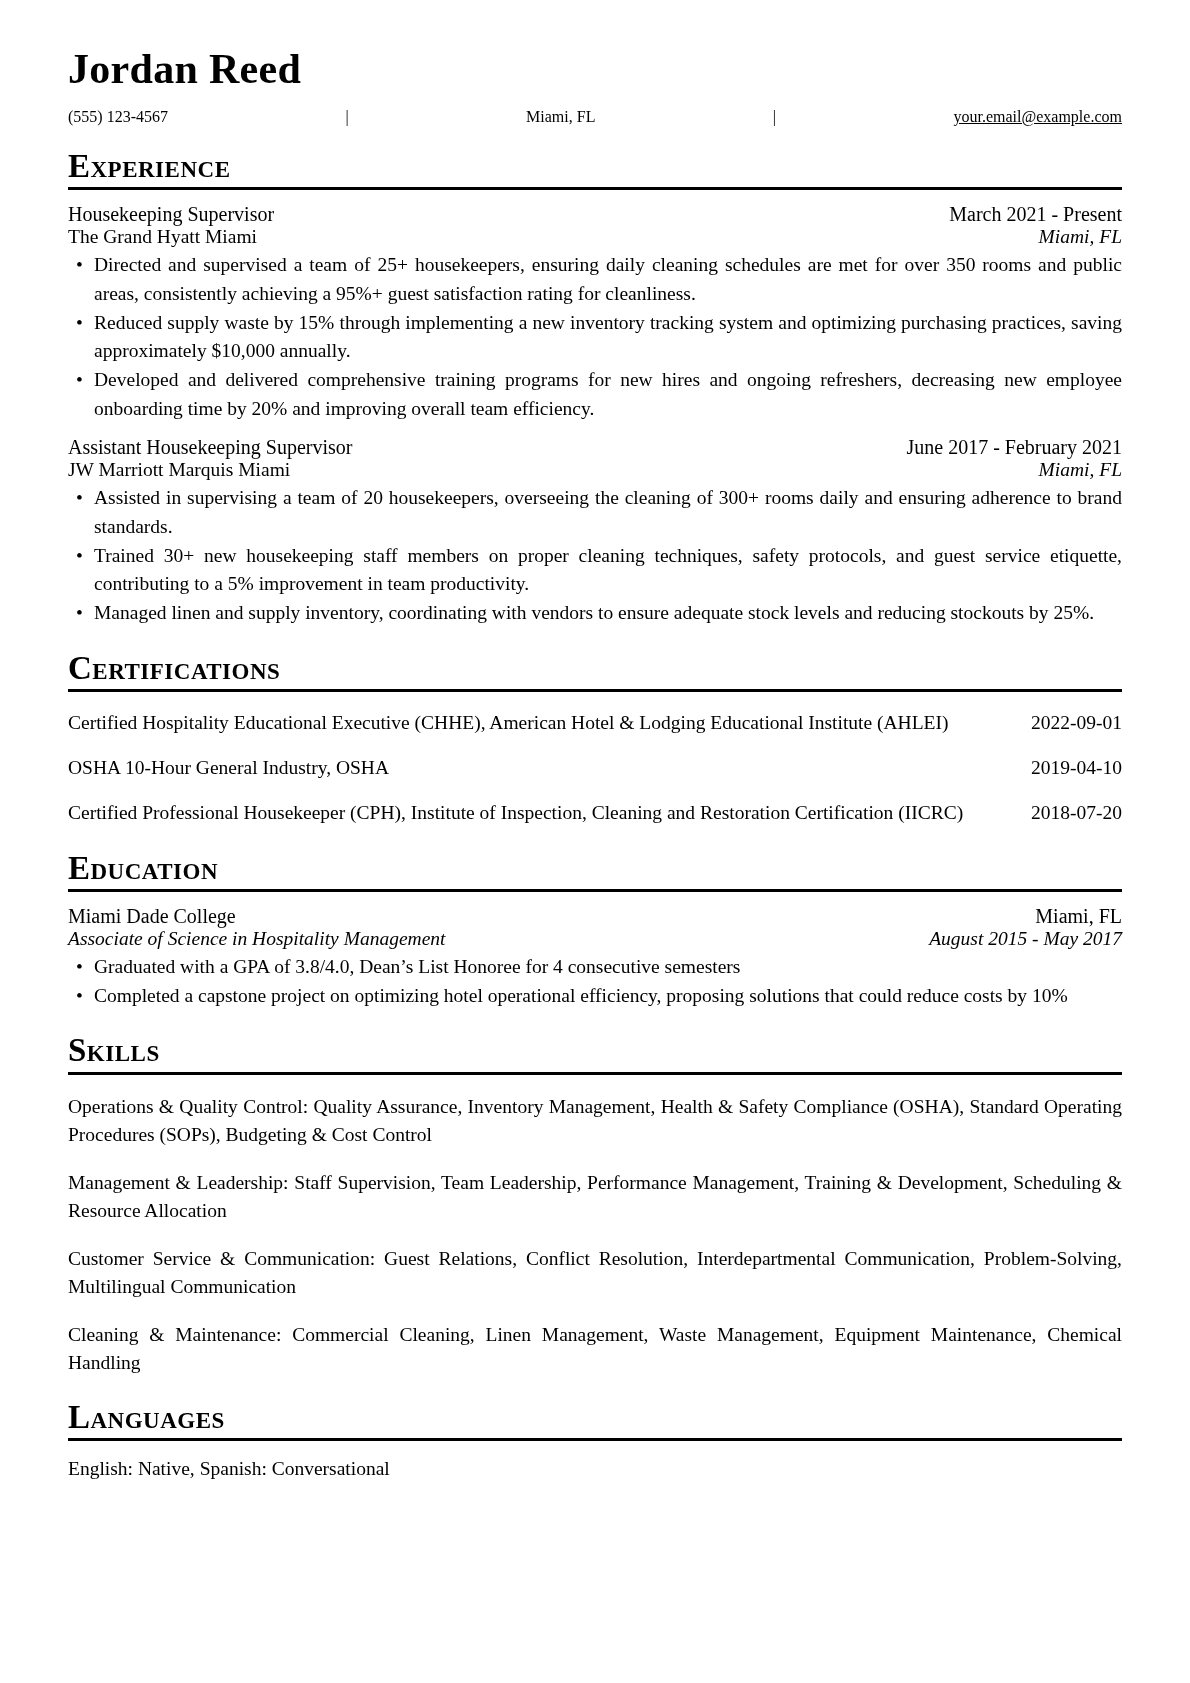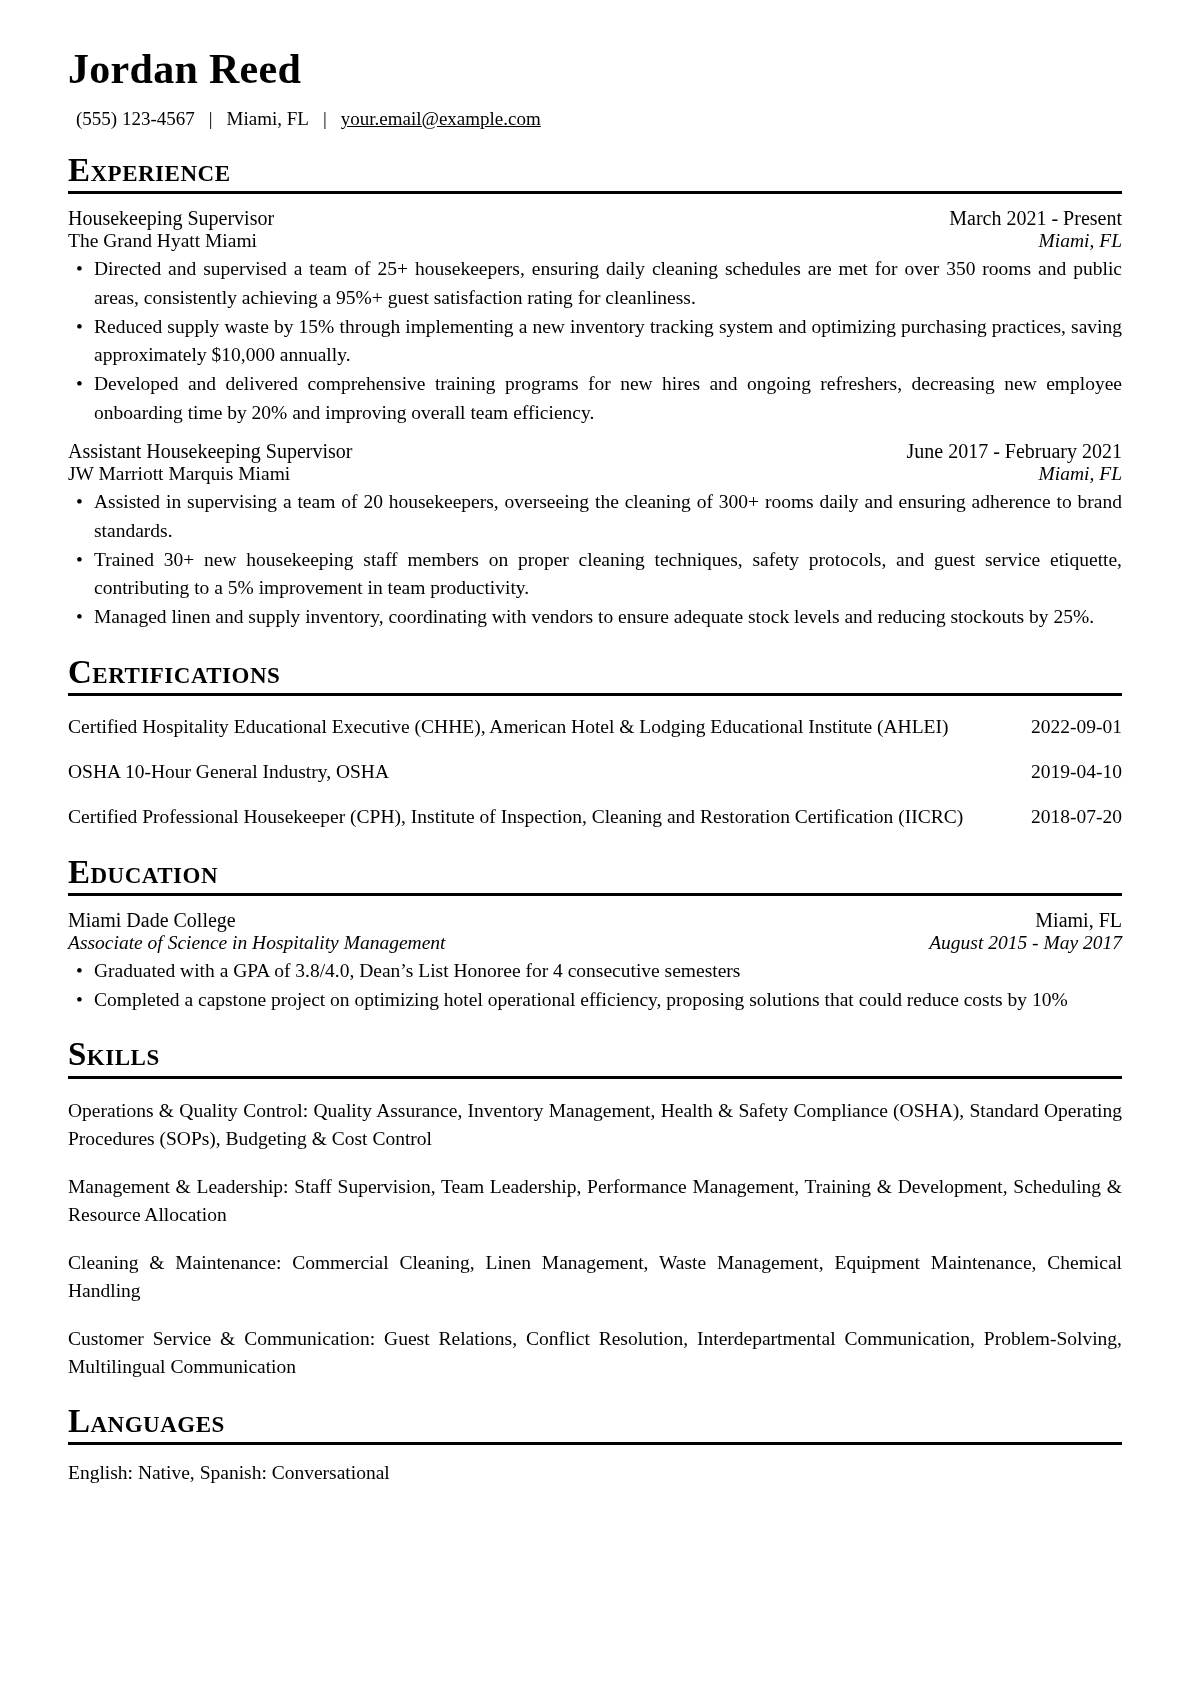--- a/index.html
+++ b/index.html
@@ -22,24 +22,25 @@
   }
   
   .name {
     font-size: 42px;
     font-weight: bold;
     line-height: 1.0;
     margin: 0 0 18px 0;
     letter-spacing: 0.3px;
   }
   .contact {
-    font-size: 19px;
+    font-size: 16px;
     display: flex;
     align-items: baseline;
-    margin: 8px;
+    margin: 0;
+    justify-content: space-between;
   }
   .contact .sep {
     margin: 0 14px;
   }
   .contact a {
     color: #000000;
     text-decoration: underline;
   }
   
   .section {
@@ -201,22 +202,22 @@
         <li>Completed a capstone project on optimizing hotel operational efficiency, proposing solutions that could reduce costs by 10%</li>
       </ul>
     </div>
   </div>
 
   <div class="section">
     <h2 class="section-heading">Skills</h2>
 
     <p class="skill"><span class="bold">Operations &amp; Quality Control:</span><span> Quality Assurance, Inventory Management, Health &amp; Safety Compliance (OSHA), Standard Operating Procedures (SOPs), Budgeting &amp; Cost Control</span></p>
     <p class="skill"><span class="bold">Management &amp; Leadership:</span><span> Staff Supervision, Team Leadership, Performance Management, Training &amp; Development, Scheduling &amp; Resource Allocation</span></p>
+    <p class="skill"><span class="bold">Customer Service &amp; Communication:</span><span> Guest Relations, Conflict Resolution, Interdepartmental Communication, Problem-Solving, Multilingual Communication</span></p>
     <p class="skill"><span class="bold">Cleaning &amp; Maintenance:</span><span> Commercial Cleaning, Linen Management, Waste Management, Equipment Maintenance, Chemical Handling</span></p>
-    <p class="skill"><span class="bold">Customer Service &amp; Communication:</span><span> Guest Relations, Conflict Resolution, Interdepartmental Communication, Problem-Solving, Multilingual Communication</span></p>
   </div>
 
   <div class="section">
     <h2 class="section-heading">Languages</h2>
 
     <p class="languages-line"><span class="bold">English</span><span>: Native, </span><span class="bold">Spanish</span><span>: Conversational</span></p>
   </div>
 
 </div>
 

